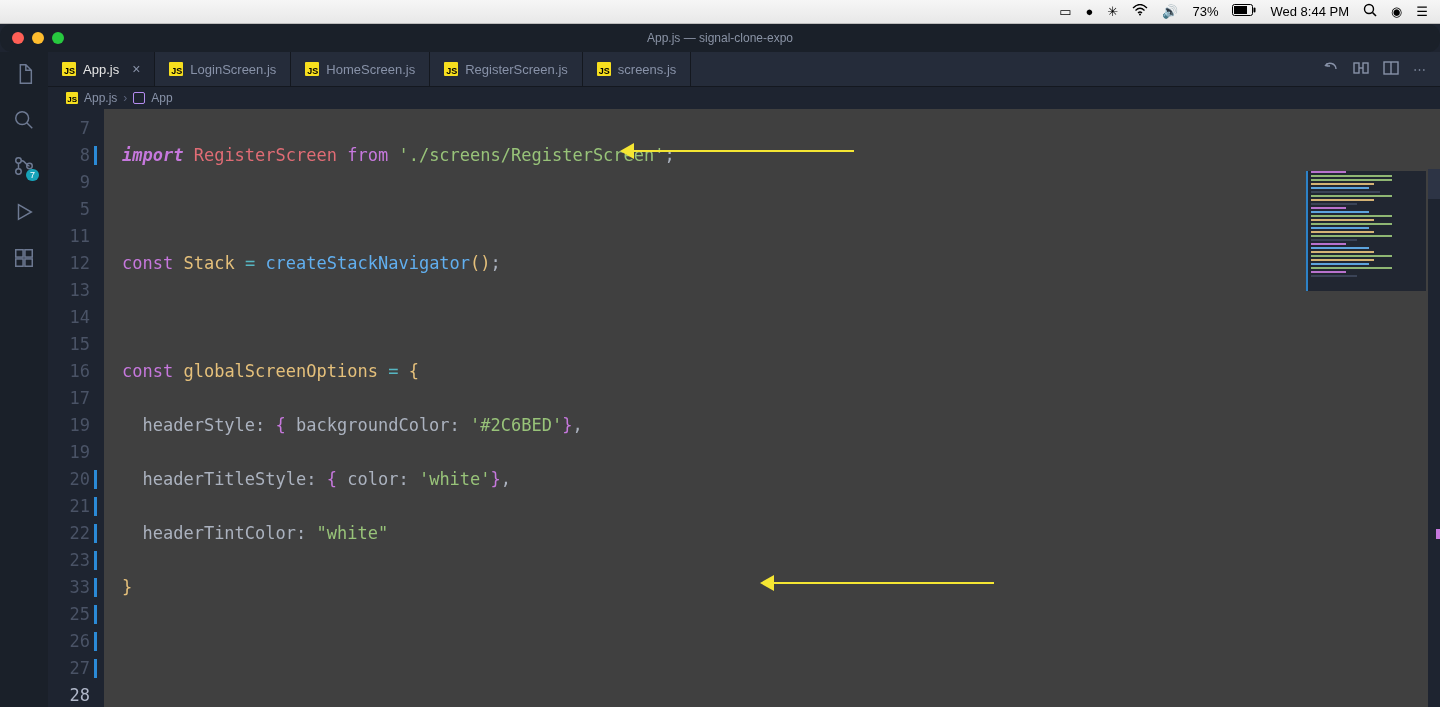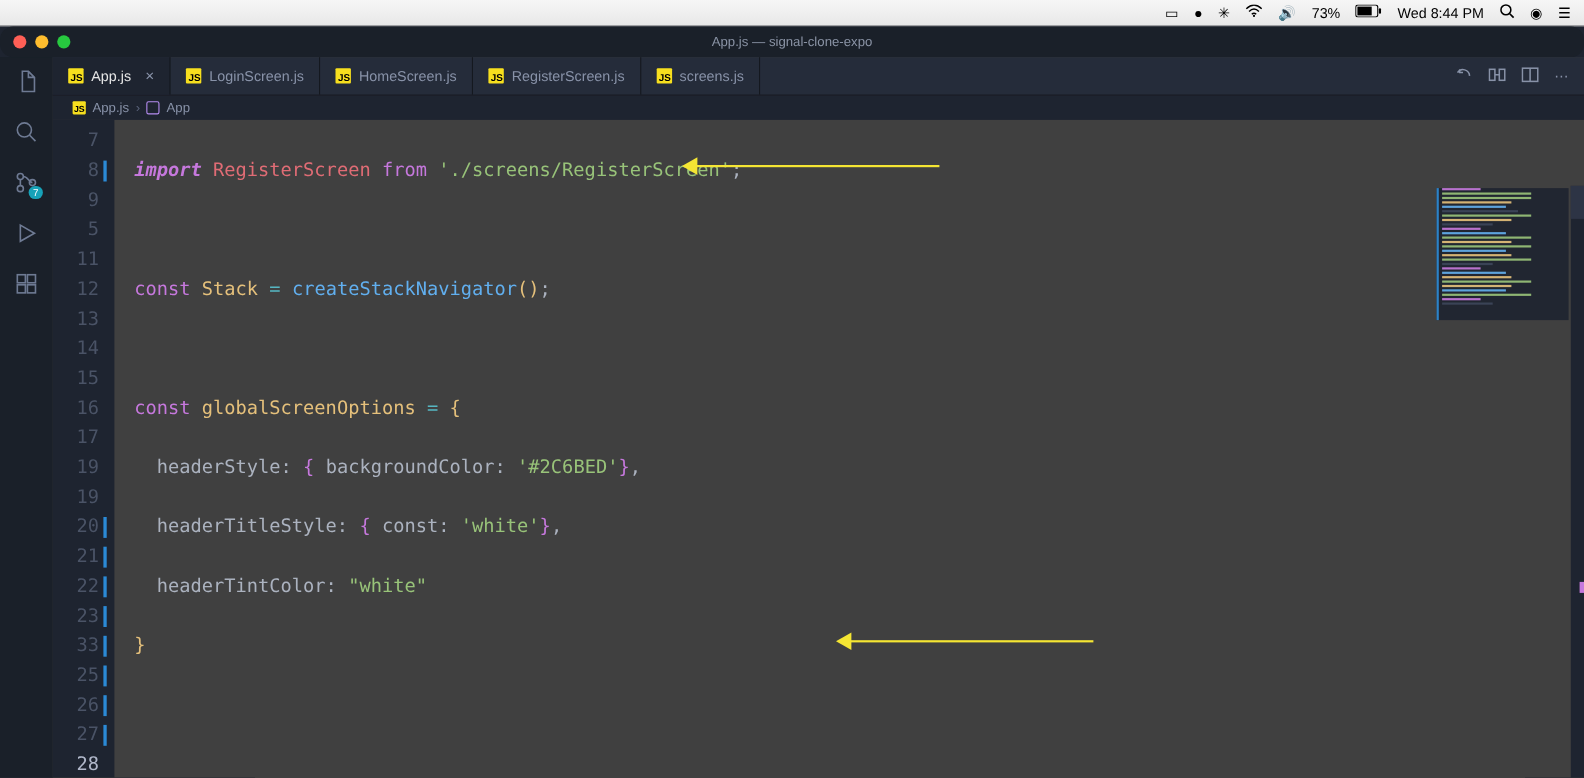--- a/index.html
+++ b/index.html
@@ -333,21 +333,21 @@
         <div class="mod">27</div>
         <div style="color:#b0b7c9;">28</div>
       </div>
       <div class="codearea">
 <div class="codeline"><span class="kw-import">import</span> <span class="ident">RegisterScreen</span> <span class="kw-from">from</span> <span class="str">'./screens/RegisterScreen'</span><span class="punct">;</span></div>
 <div class="codeline"> </div>
 <div class="codeline"><span class="kw-const">const</span> <span class="var">Stack</span> <span class="op">=</span> <span class="fn">createStackNavigator</span><span class="bracey">()</span><span class="punct">;</span></div>
 <div class="codeline"> </div>
 <div class="codeline"><span class="kw-const">const</span> <span class="var">globalScreenOptions</span> <span class="op">=</span> <span class="bracey">{</span></div>
 <div class="codeline">  <span class="propname">headerStyle:</span> <span class="braceb">{</span> <span class="propname">backgroundColor:</span> <span class="str">'#2C6BED'</span><span class="braceb">}</span><span class="punct">,</span></div>
-<div class="codeline">  <span class="propname">headerTitleStyle:</span> <span class="braceb">{</span> <span class="propname">const:</span> <span class="str">'white'</span><span class="braceb">}</span><span class="punct">,</span></div>
+<div class="codeline">  <span class="propname">headerTitleStyle:</span> <span class="braceb">{</span> <span class="propname">color:</span> <span class="str">'white'</span><span class="braceb">}</span><span class="punct">,</span></div>
 <div class="codeline">  <span class="propname">headerTintColor:</span> <span class="str">"white"</span></div>
 <div class="codeline"><span class="bracey">}</span></div>
 <div class="codeline"> </div>
 
 
 
 
 
 
 

